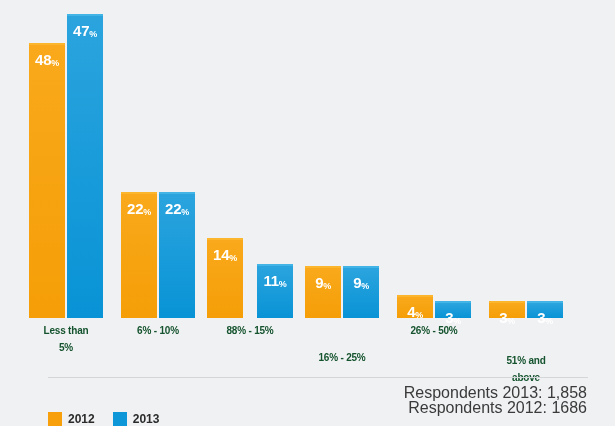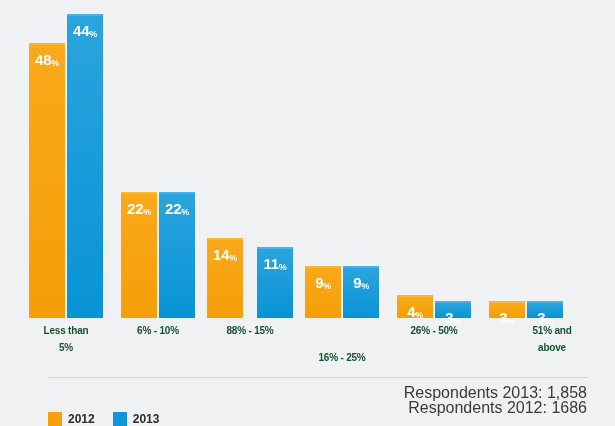--- a/index.html
+++ b/index.html
@@ -150,21 +150,21 @@
   <div class="plot-area">
 
     <div class="group" style="left:18px;">
       <div class="bar y2012" style="height: 275px;">
         <div class="bar-value">
           <span>48</span><span class="pct">%</span>
         </div>
       </div>
       <div class="bar y2013" style="height: 304px;">
         <div class="bar-value">
-          <span>44</span><span class="pct">%</span>
+          <span>47</span><span class="pct">%</span>
         </div>
       </div>
     </div>
 
     <div class="group" style="left:110px;">
       <div class="bar y2012" style="height: 126px;">
         <div class="bar-value">
           <span>22</span><span class="pct">%</span>
         </div>
       </div>
@@ -174,21 +174,21 @@
         </div>
       </div>
     </div>
 
     <div class="group" style="left:202px;gap:14px;">
       <div class="bar y2012" style="height: 80px;">
         <div class="bar-value">
           <span>14</span><span class="pct">%</span>
         </div>
       </div>
-      <div class="bar y2013" style="height: 71px;">
+      <div class="bar y2013" style="height: 54px;">
         <div class="bar-value">
           <span>11</span><span class="pct">%</span>
         </div>
       </div>
     </div>
 
     <div class="group" style="left:294px;">
       <div class="bar y2012" style="height: 52px;">
         <div class="bar-value">
           <span>9</span><span class="pct">%</span>
@@ -243,21 +243,21 @@
       <div></div>
     </div>
     <div class="cat-label" style="left:290px;margin-top:27px;">
       <div>16% - 25%</div>
       <div></div>
     </div>
     <div class="cat-label" style="left:382px;">
       <div>26% - 50%</div>
       <div></div>
     </div>
-    <div class="cat-label" style="left:500px;">
+    <div class="cat-label" style="left:474px;margin-top:30px;">
       <div>51% and</div>
       <div>above</div>
     </div>
   </div>
 
   <div class="divider"></div>
 
   <div class="legend">
     <div class="legend-item">
       <span class="legend-swatch y2012"></span>

